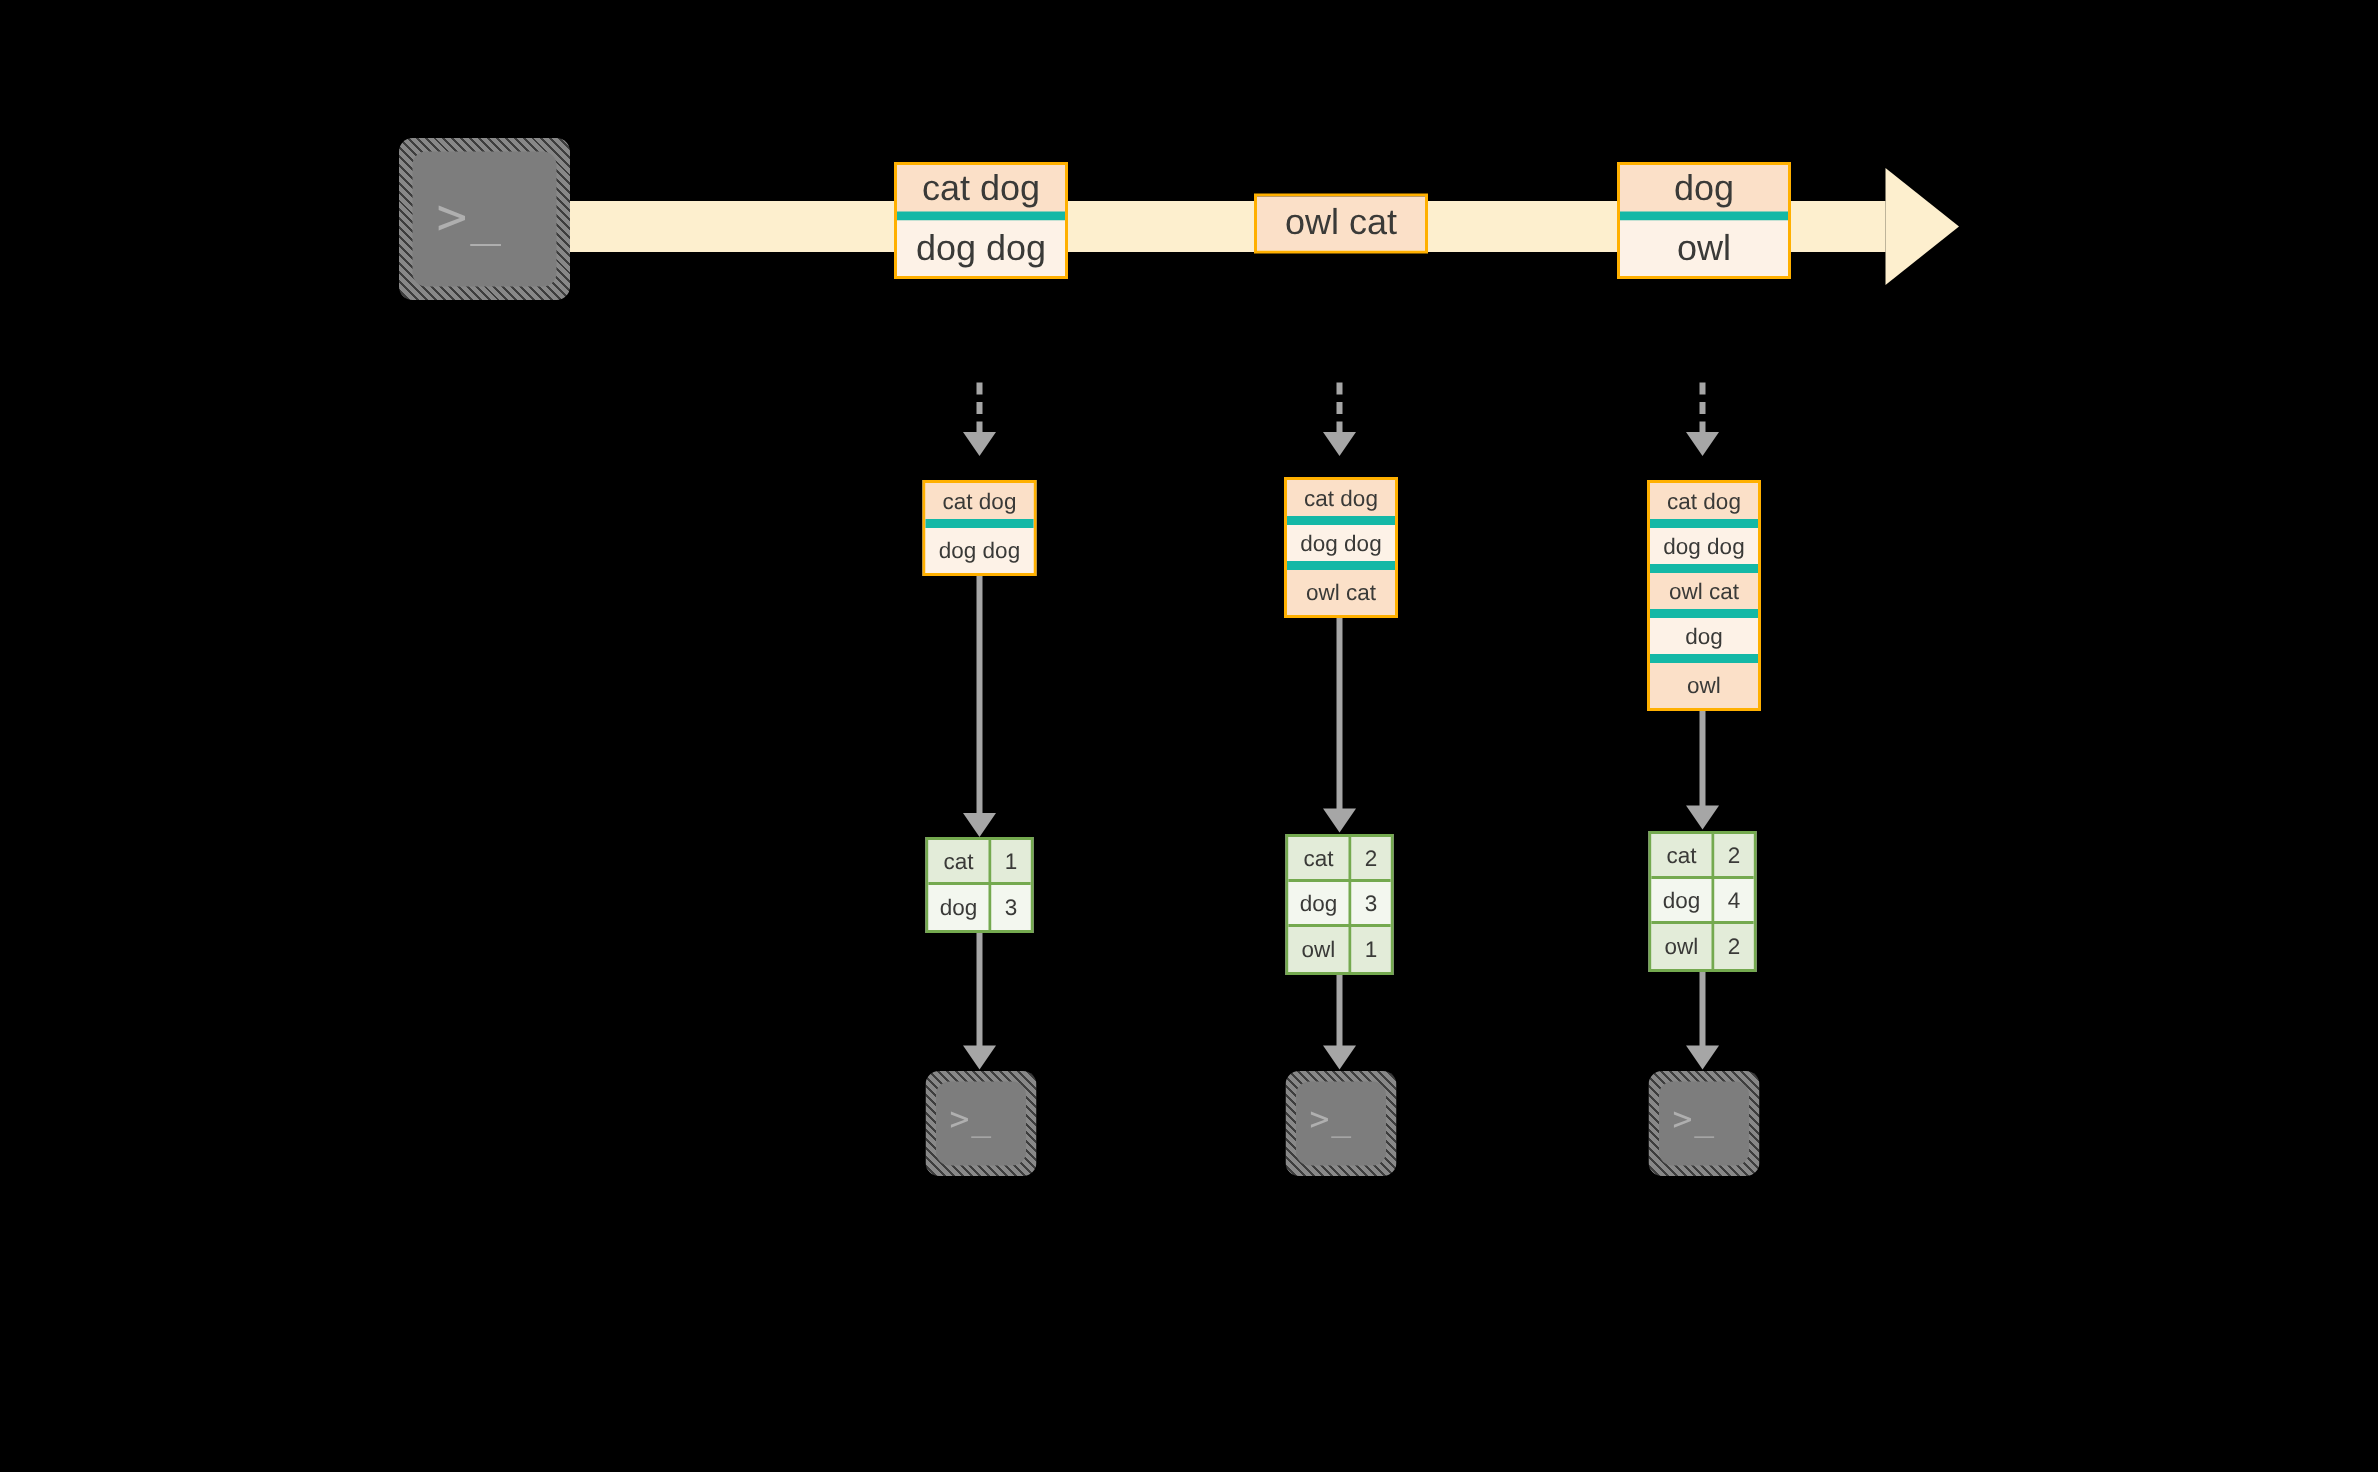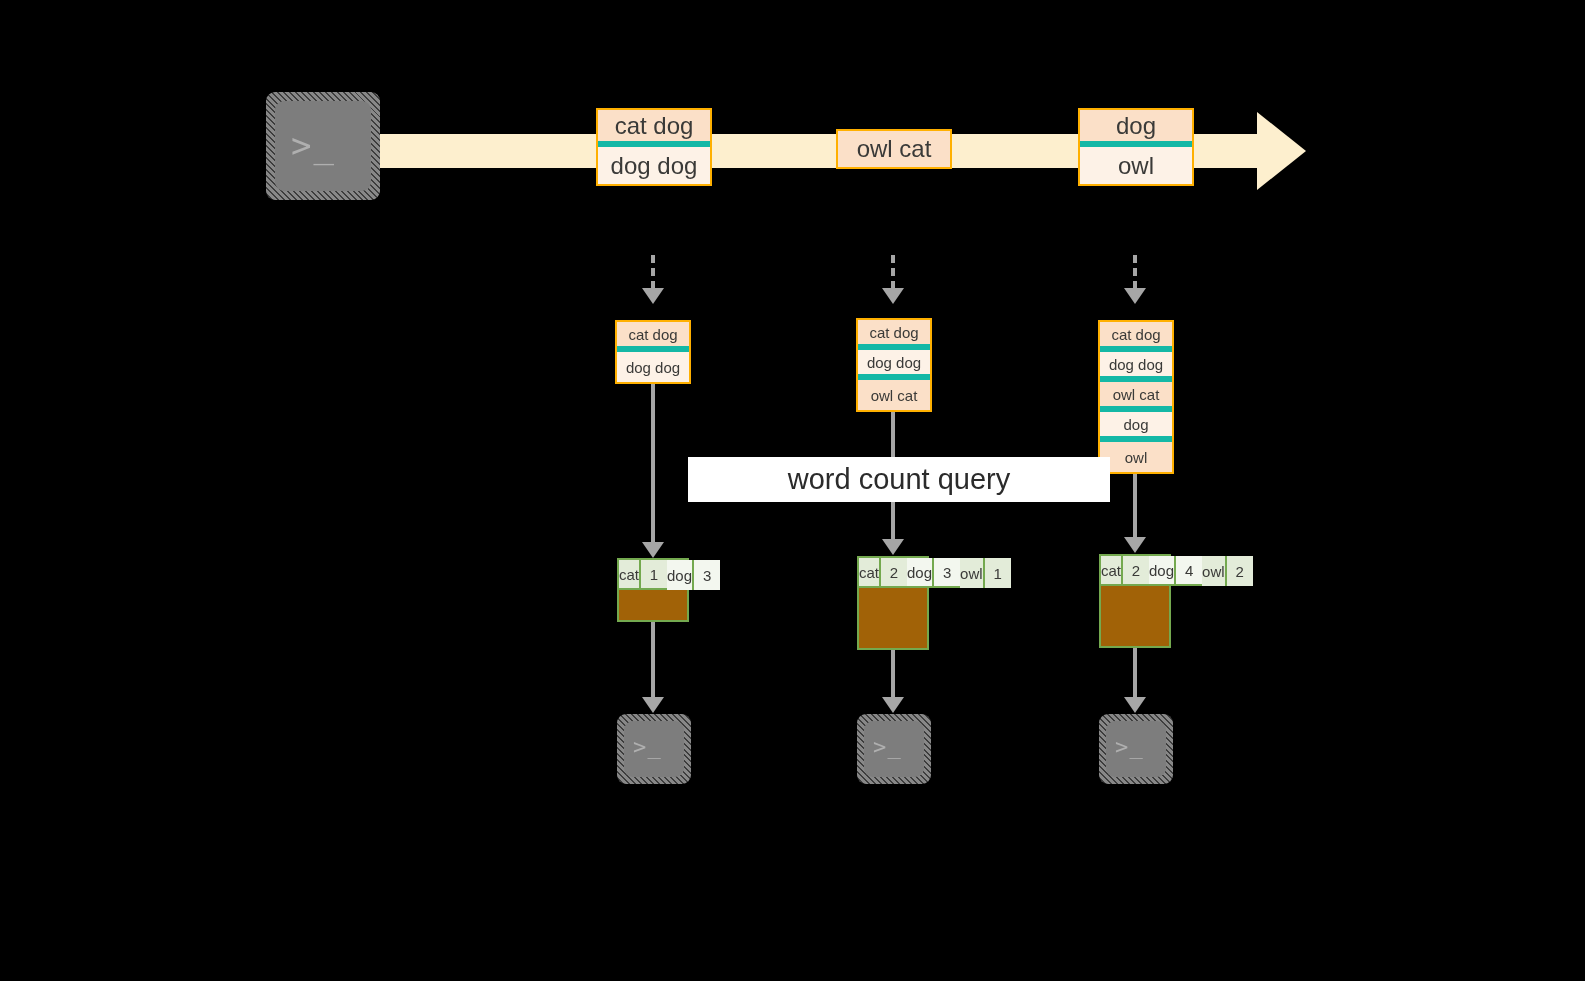--- a/index.html
+++ b/index.html
@@ -89,23 +89,23 @@
   .ebox .erow.light { background: #fdf2e7; }
 
   .ebox.big .erow  { font-size: 24px; height: 37px; }
   .ebox.mini .erow { font-size: 15px; height: 30px; }
 
   
   .gbox {
     position: absolute;
     box-sizing: border-box;
     border: 2px solid #74a94f;
-    background: #a16207;
-    display: flex;
-    flex-direction: row;
+    background: #ffffff;
+    display: flex;
+    flex-direction: column;
   }
   .gbox .grow {
     display: flex;
     height: 30px;
     box-sizing: border-box;
     border-bottom: 2px solid #74a94f;
   }
   .gbox .grow:last-child { border-bottom: none; }
   .gbox .gc-word {
     flex: 1 1 auto;
@@ -292,17 +292,14 @@
 
   <div class="conn-solid" style="left:1133px; top:648px; height:50px;"></div>
   <div class="conn-head" style="left:1124px; top:697px;"></div>
 
   <div class="term" style="left:1099px; top:714px; width:74px; height:70px;">
     <div class="hatch"></div>
     <div class="inner" style="left:7px; top:7px; right:7px; bottom:7px;"></div>
     <div class="glyph" style="left:16px; top:22px; font-size:22px;">&gt;_</div>
   </div>
 
-  <div class="query-label" style="left:688px; top:457px; width:422px; height:45px;">
-    <span>word count query</span>
-  </div>
 
 </div>
 
 </body></html>

